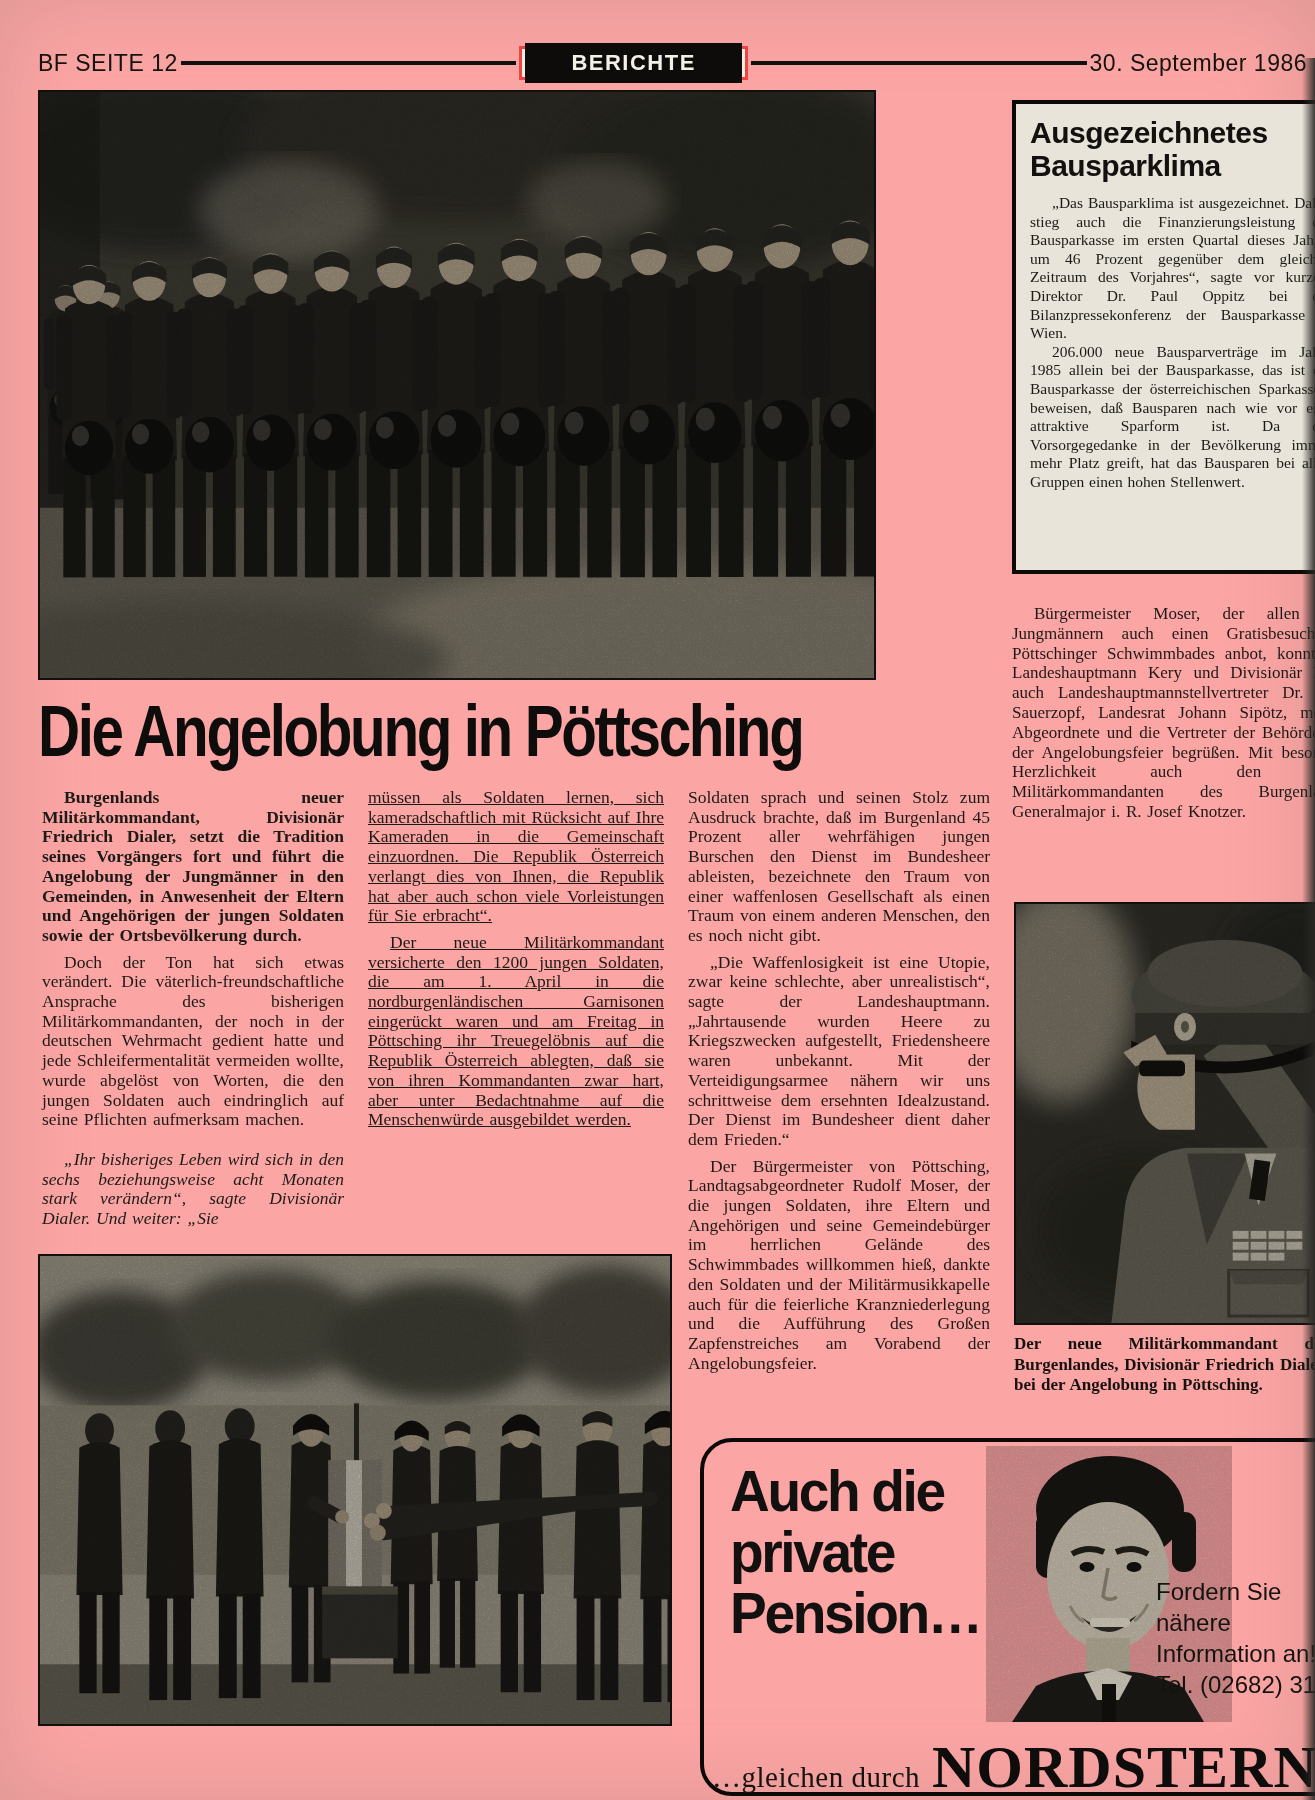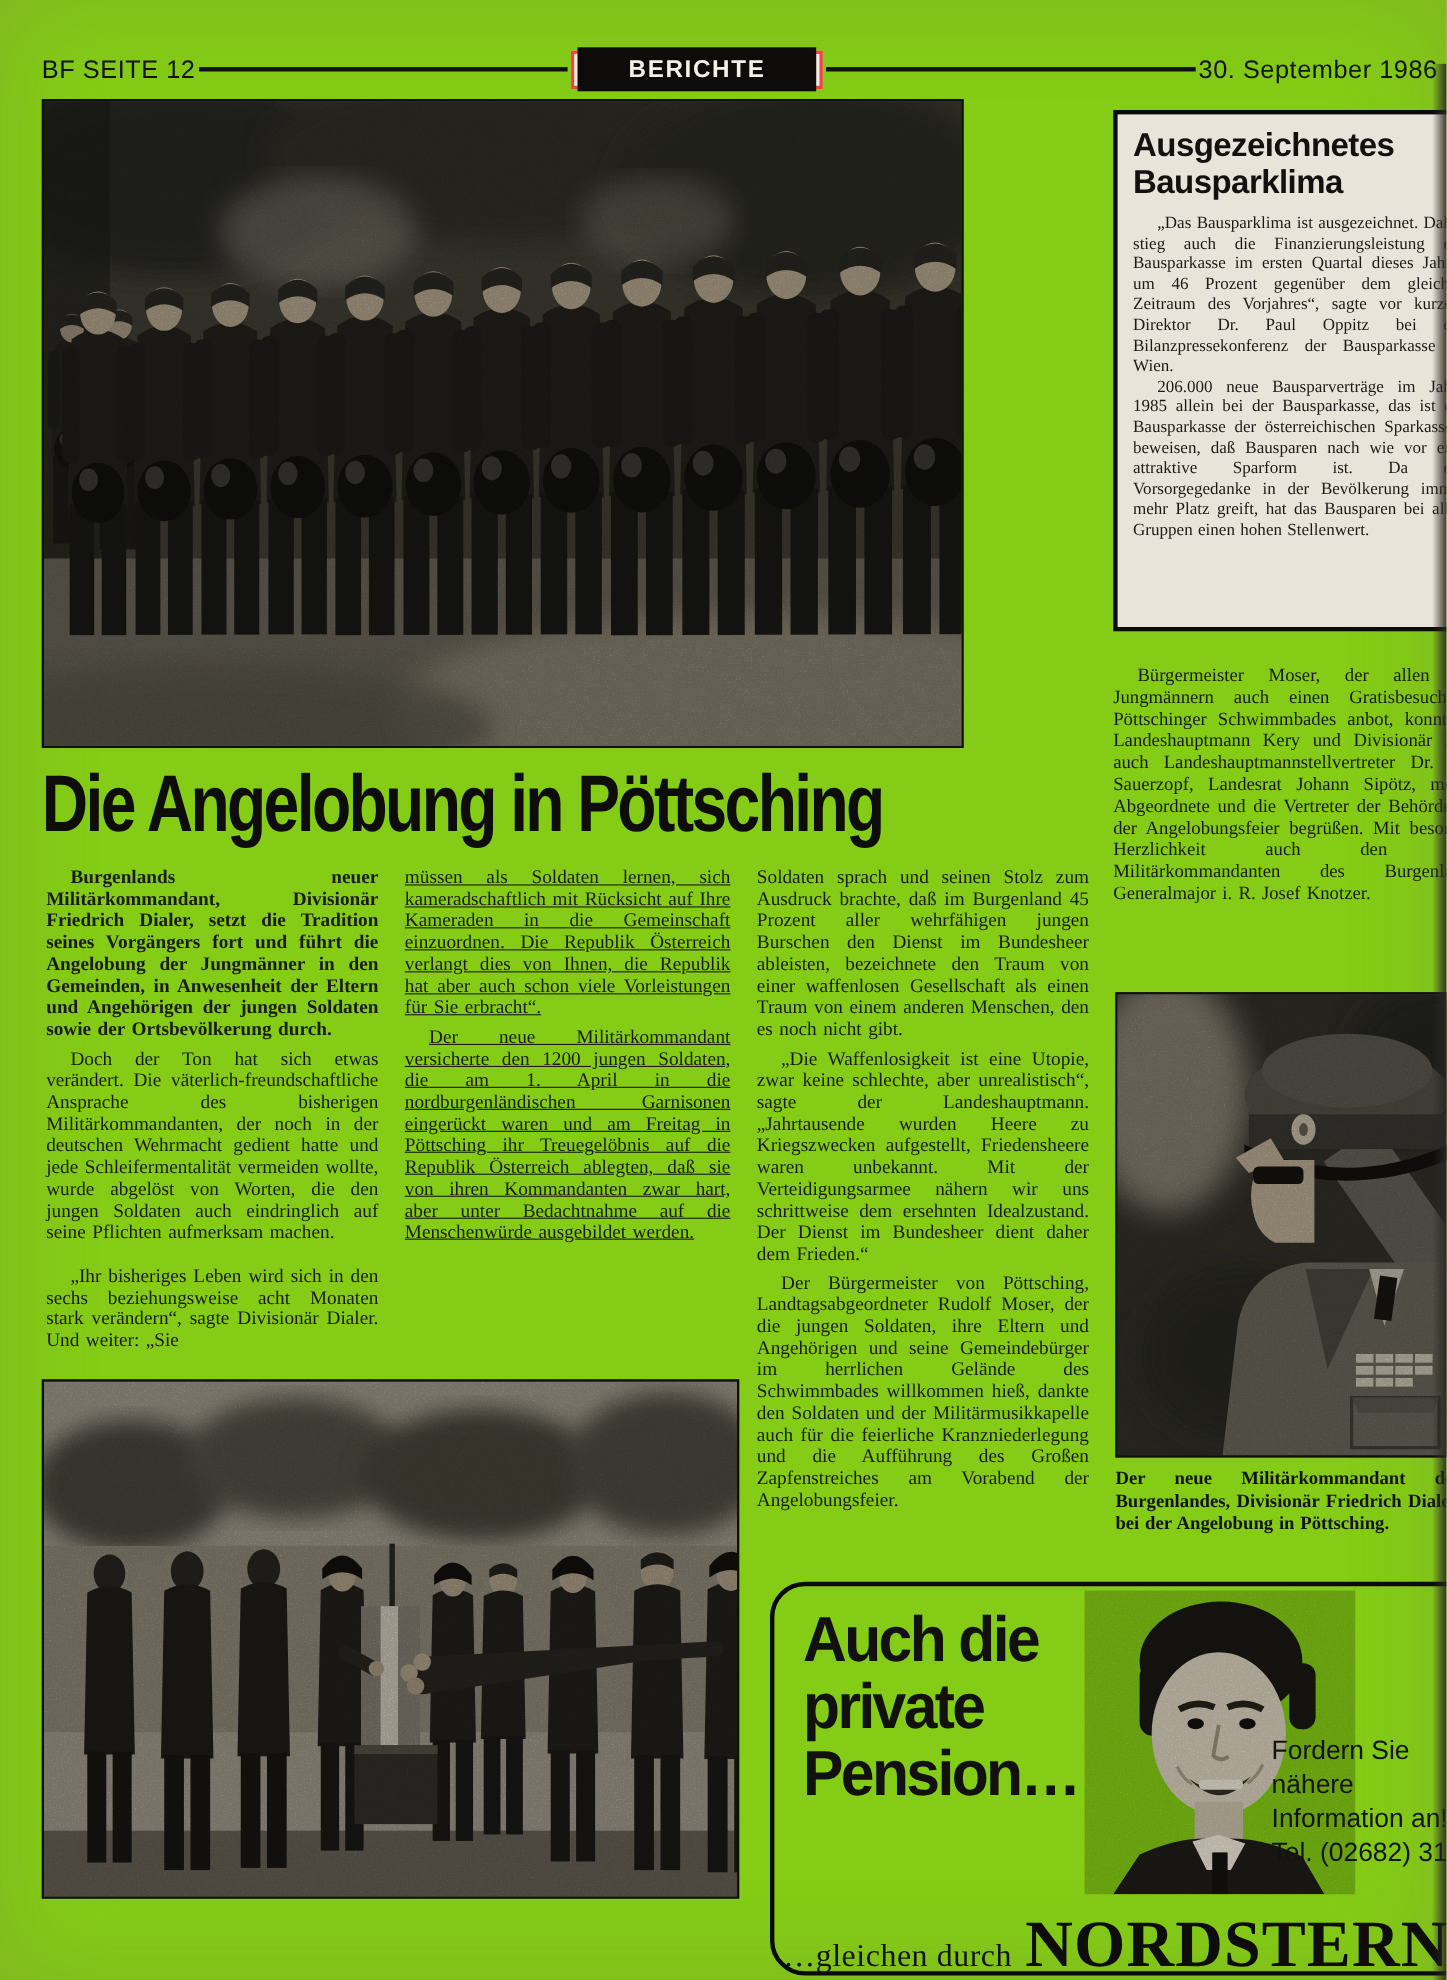--- a/index.html
+++ b/index.html
@@ -1,18 +1,18 @@
 <!DOCTYPE html>
 <html lang="de"><head>
 <meta charset="utf-8">
 <style>
   html,body{margin:0;padding:0;background:#b9b4a8;}
   #page{
     position:relative;width:1315px;height:1800px;margin:0 auto;
-    background:#84cc16;overflow:hidden;
+    background:#fca5a5;overflow:hidden;
     box-shadow:inset 0 0 90px rgba(110,100,80,.22);
     color:#1c1a16;
   }
   .serif{font-family:"Liberation Serif","DejaVu Serif",serif;}
   .sans{font-family:"Liberation Sans","DejaVu Sans",sans-serif;}
   .abs{position:absolute;}
 
   
   #masthead{left:38px;right:8px;top:40px;height:46px;display:flex;align-items:center;}
   .mast-label{font-size:23px;letter-spacing:.5px;color:#14130e;white-space:nowrap;}
@@ -28,21 +28,21 @@
   
   #headline{left:38px;top:694px;width:900px;font-weight:700;font-size:73px;line-height:1;
     letter-spacing:-3px;color:#0e0d0b;transform:scaleX(.8);transform-origin:0 50%;white-space:nowrap;}
 
   
   .bodycol{top:788px;}
   .bodycol p{margin:0 0 7px;text-align:justify;font-size:17.5px;line-height:19.7px;
     word-spacing:1.5px;color:#1d1b16;}
   .indent{text-indent:22px;}
   .lead{font-weight:700;}
-  .gapbig{margin-top:20px !important;}
+  .gapbig{margin-top:20px !important;font-style:italic;}
   #col1{left:42px;width:302px;}
   #col2{left:368px;width:296px;text-decoration:underline;}
   #col3{left:688px;width:302px;}
 
   
   #bauspar{left:1012px;top:100px;width:338px;height:474px;border:4px solid #0b0a09;
     box-sizing:border-box;padding:10px 14px 0 14px;background:#e8e4d9;}
   #bauspar h2{margin:2px 0 12px;font-weight:700;font-size:30px;line-height:33px;
     letter-spacing:-.5px;color:#121110;}
   #bauspar p{margin:0;text-align:justify;font-size:15.5px;line-height:18.6px;word-spacing:1px;}

